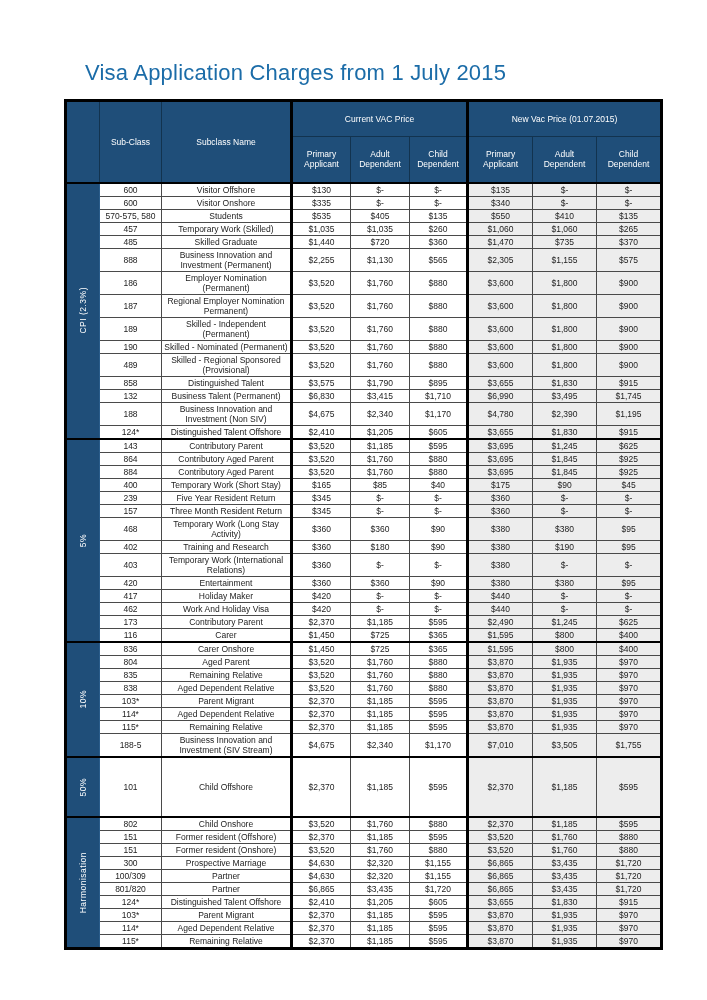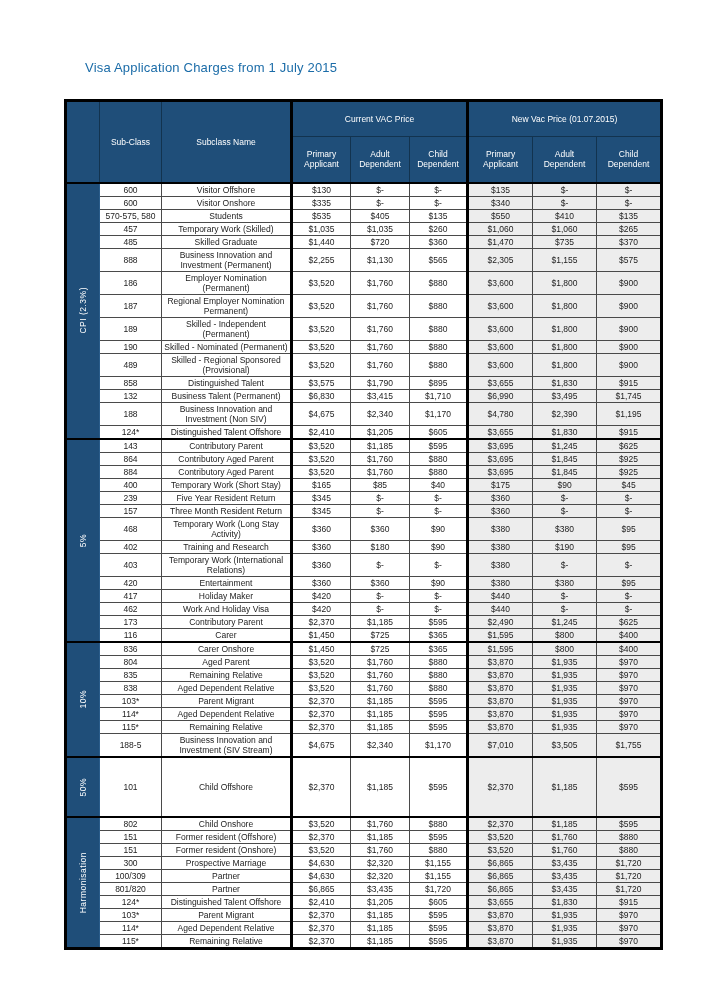--- a/index.html
+++ b/index.html
@@ -3,21 +3,21 @@
 <meta charset="utf-8">
 <style>
   * { margin:0; padding:0; box-sizing:border-box; }
   html,body { background:#ffffff; }
   .page {
     position:relative; width:707px; height:1000px; background:#ffffff;
     font-family:"Liberation Sans", sans-serif; overflow:hidden;
   }
   .doc-title {
     position:absolute; left:85px; top:60px;
-    font-size:13px; letter-spacing:0.2px; color:#1b6ca8;
+    font-size:22px; letter-spacing:0.2px; color:#1b6ca8;
   }
   .tbl-wrap { position:absolute; left:64px; top:99px; }
   table.visa {
     border-collapse:collapse; table-layout:fixed; width:596px;
     border:3px solid #000;
   }
   col.c-group { width:34px; }
   col.c-sub   { width:62px; }
   col.c-name  { width:130px; }
   col.c-cp    { width:59px; }

